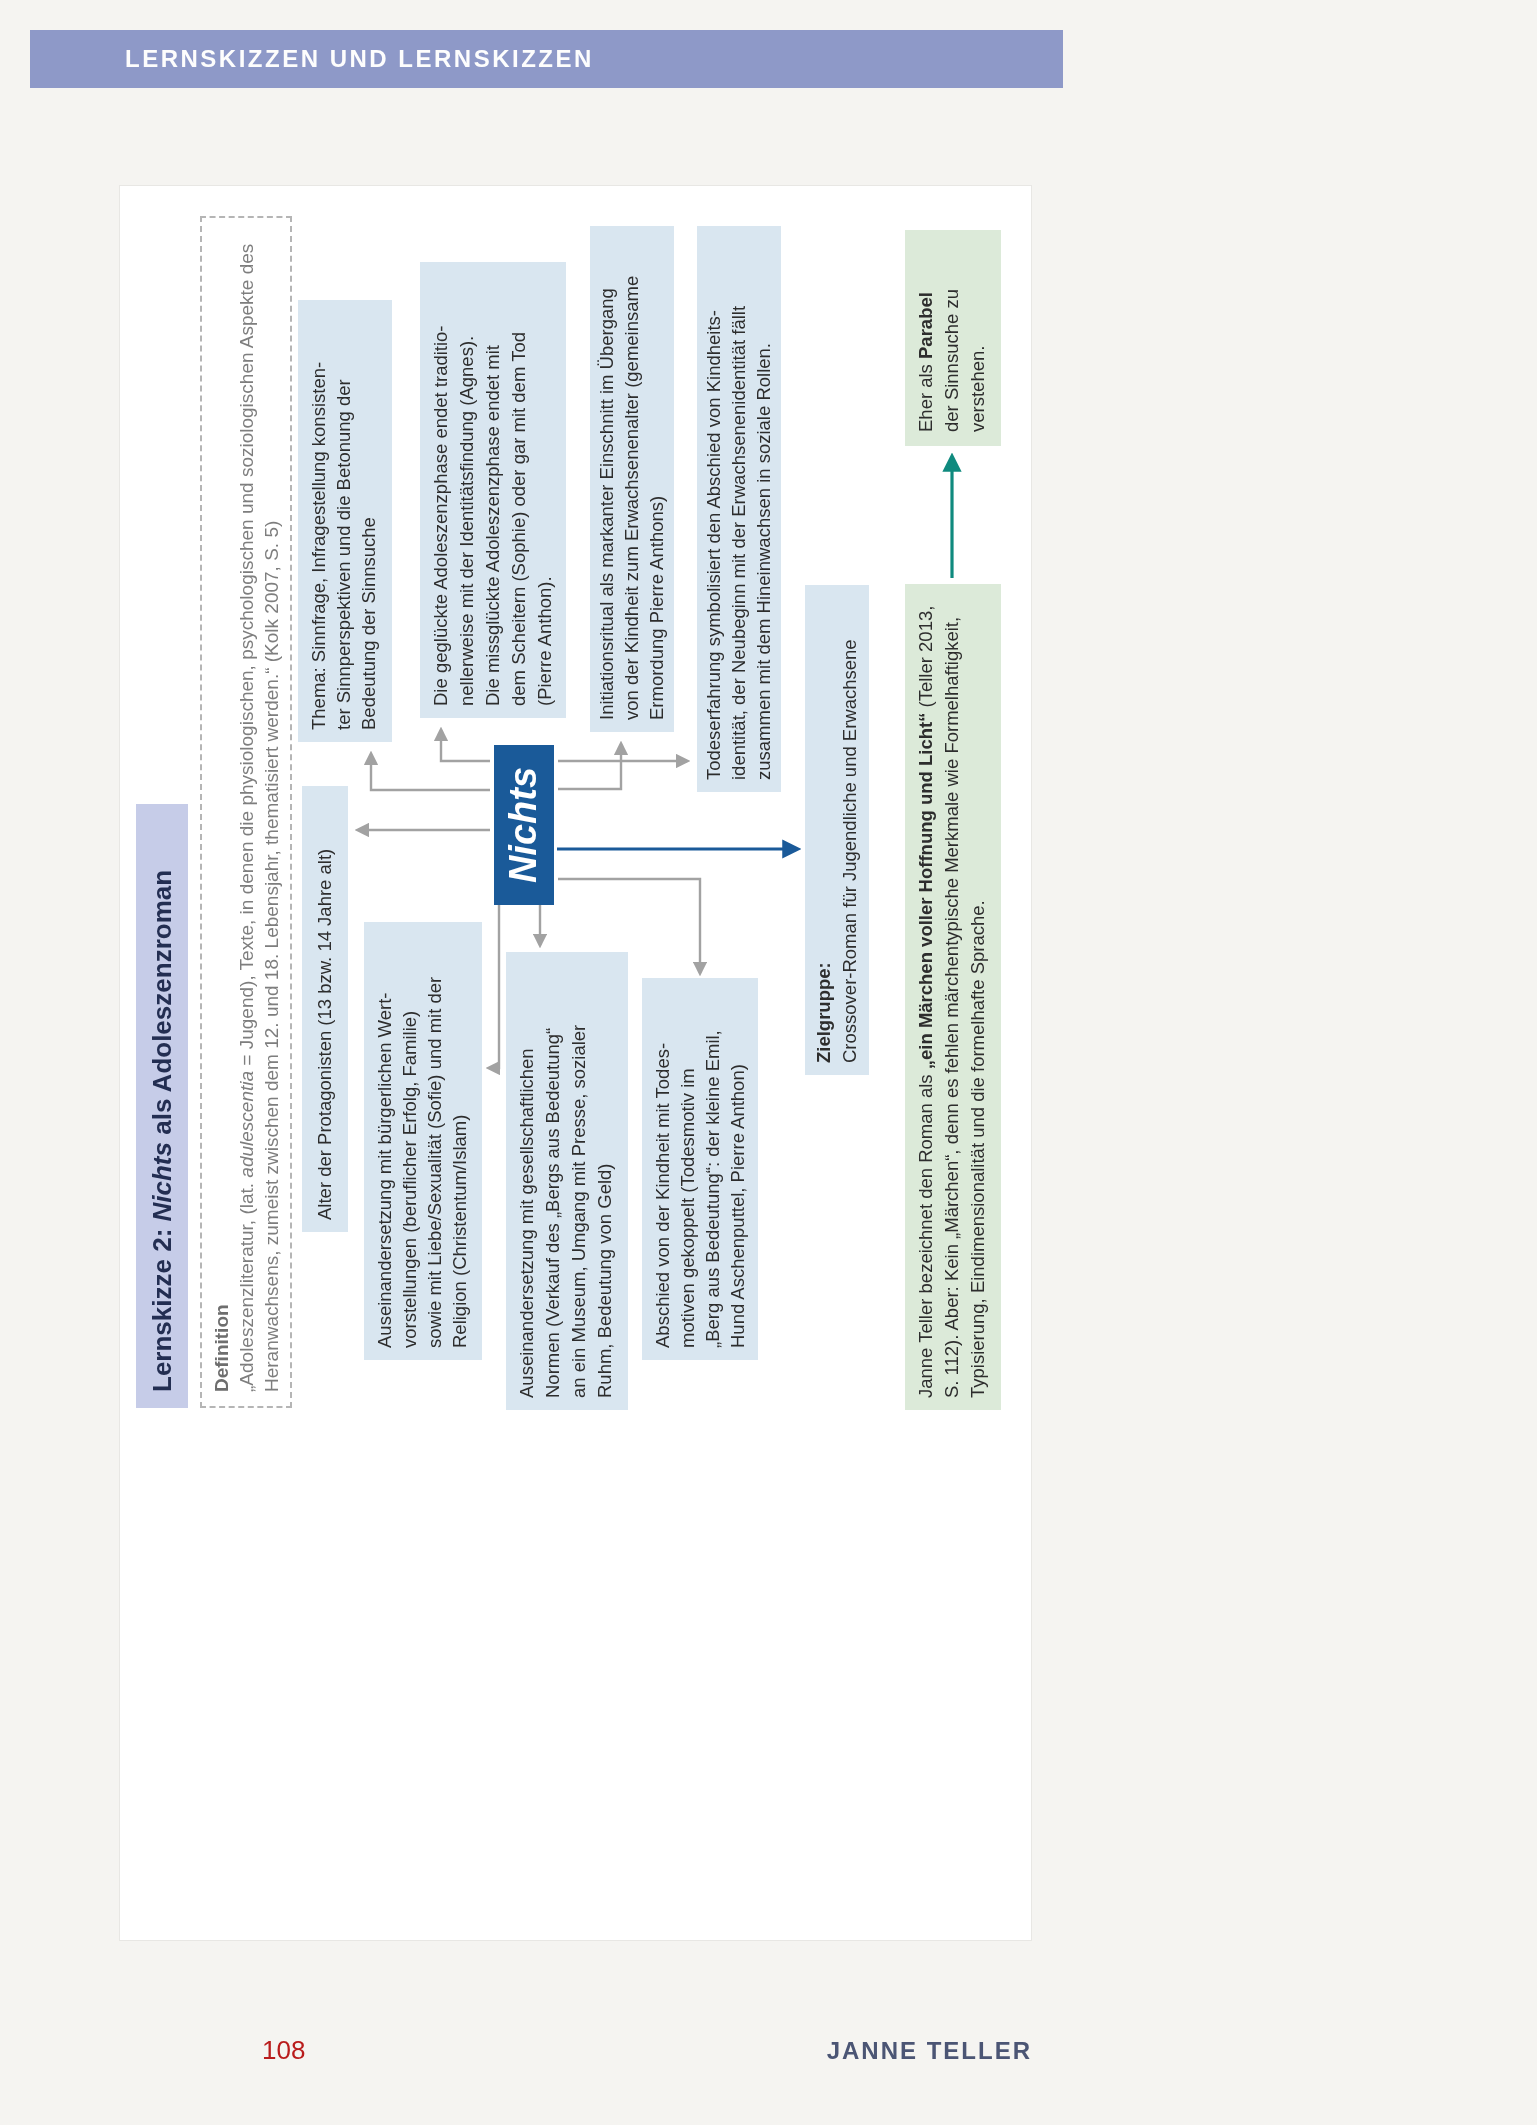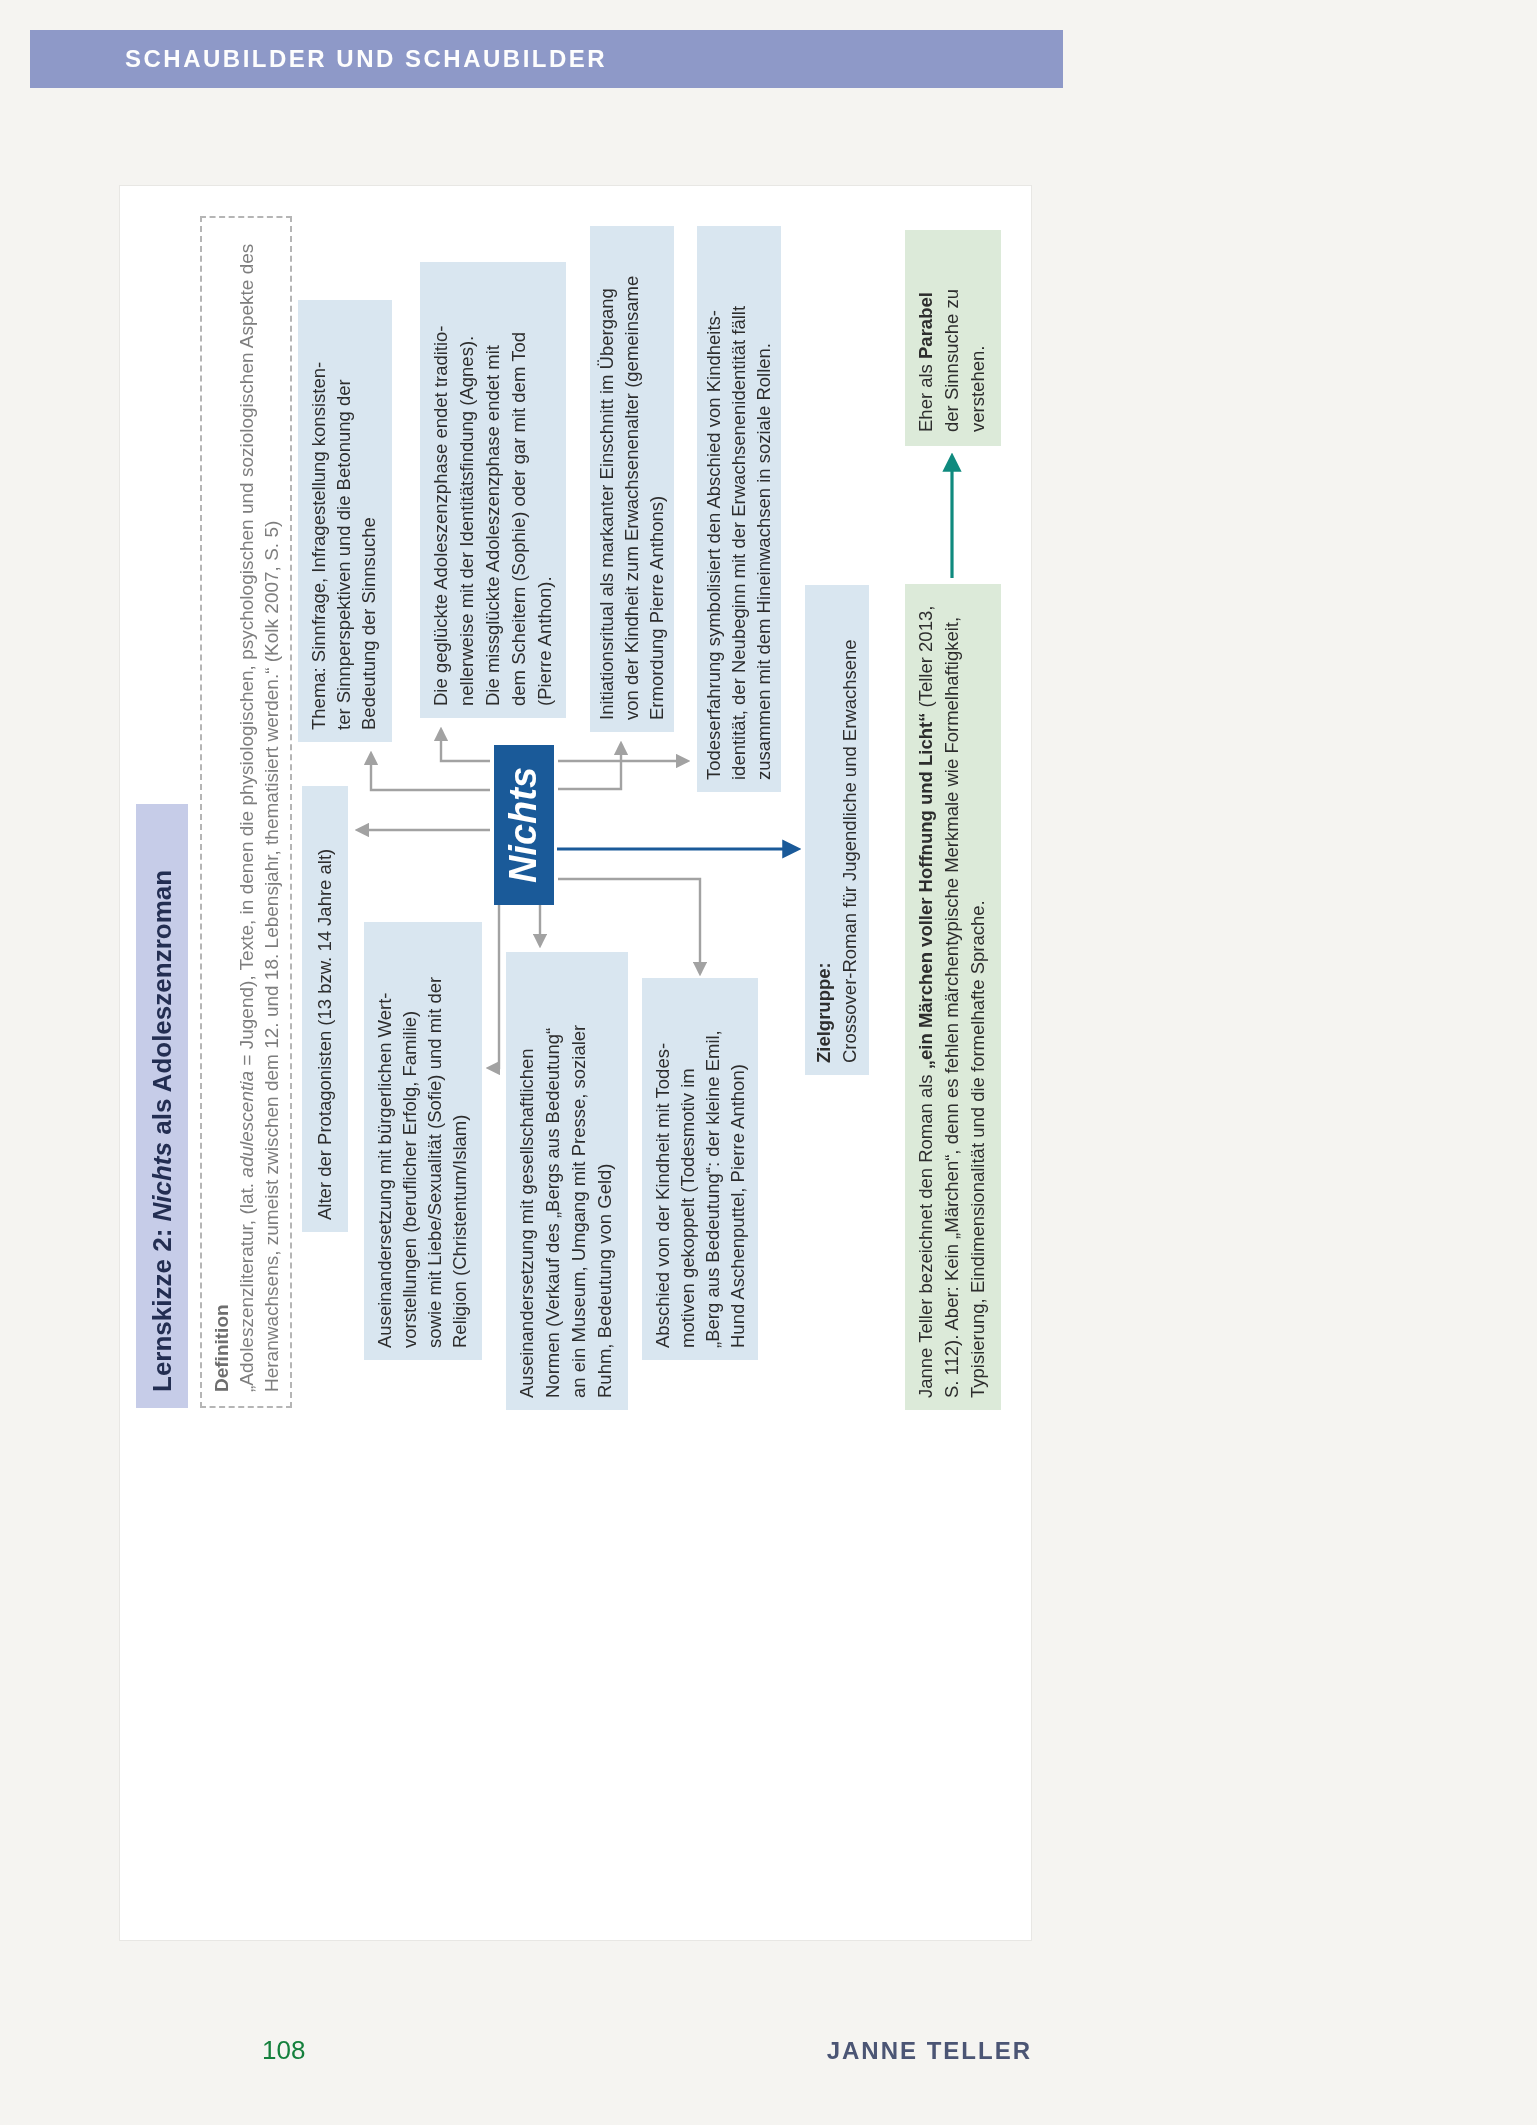--- a/index.html
+++ b/index.html
@@ -49,28 +49,28 @@
   .buerg {left:580px; top:244px;width:438px;height:118px;}
   .norm  {left:530px; top:386px;width:458px;height:122px;line-height:26px;}
   .init  {left:1208px;top:470px;width:506px;height:84px;padding:4px 12px;}
   .absch {left:580px; top:522px;width:382px;height:116px;}
   .tod   {left:1148px;top:577px;width:566px;height:84px;padding:4px 12px;}
   .zg    {left:865px; top:685px;width:490px;height:64px;padding:6px 12px;line-height:26px;}
   .maer  {left:530px; top:785px;width:826px;height:96px;line-height:26px;}
   .para  {left:1494px;top:785px;width:216px;height:96px;line-height:26px;padding:8px 14px;}
 
   .footer{position:absolute;left:120px;top:2035px;width:912px;display:flex;justify-content:space-between;align-items:baseline;}
-  .pagenum{font-size:26px;color:#15803d;padding-left:142px;}
+  .pagenum{font-size:26px;color:#b91c1c;padding-left:142px;}
   .author{font-size:24px;font-weight:bold;letter-spacing:2px;color:var(--footer_text);}
 </style>
 </head>
 <body>
 
 <div class="topbar">
-  <span>SCHAUBILDER UND SCHAUBILDER</span>
+  <span>LERNSKIZZEN UND LERNSKIZZEN</span>
 </div>
 
 <div class="panel">
   <div class="canvas">
 
     <svg class="arrows" width="1754" height="911" viewBox="0 0 1754 911">
       <defs>
         <marker id="mg" markerWidth="6" markerHeight="6" refX="4.6" refY="3" orient="auto" markerUnits="strokeWidth">
           <path d="M0,0 L6,3 L0,6 Z" style="fill:var(--arrow_gray)"></path>
         </marker>

